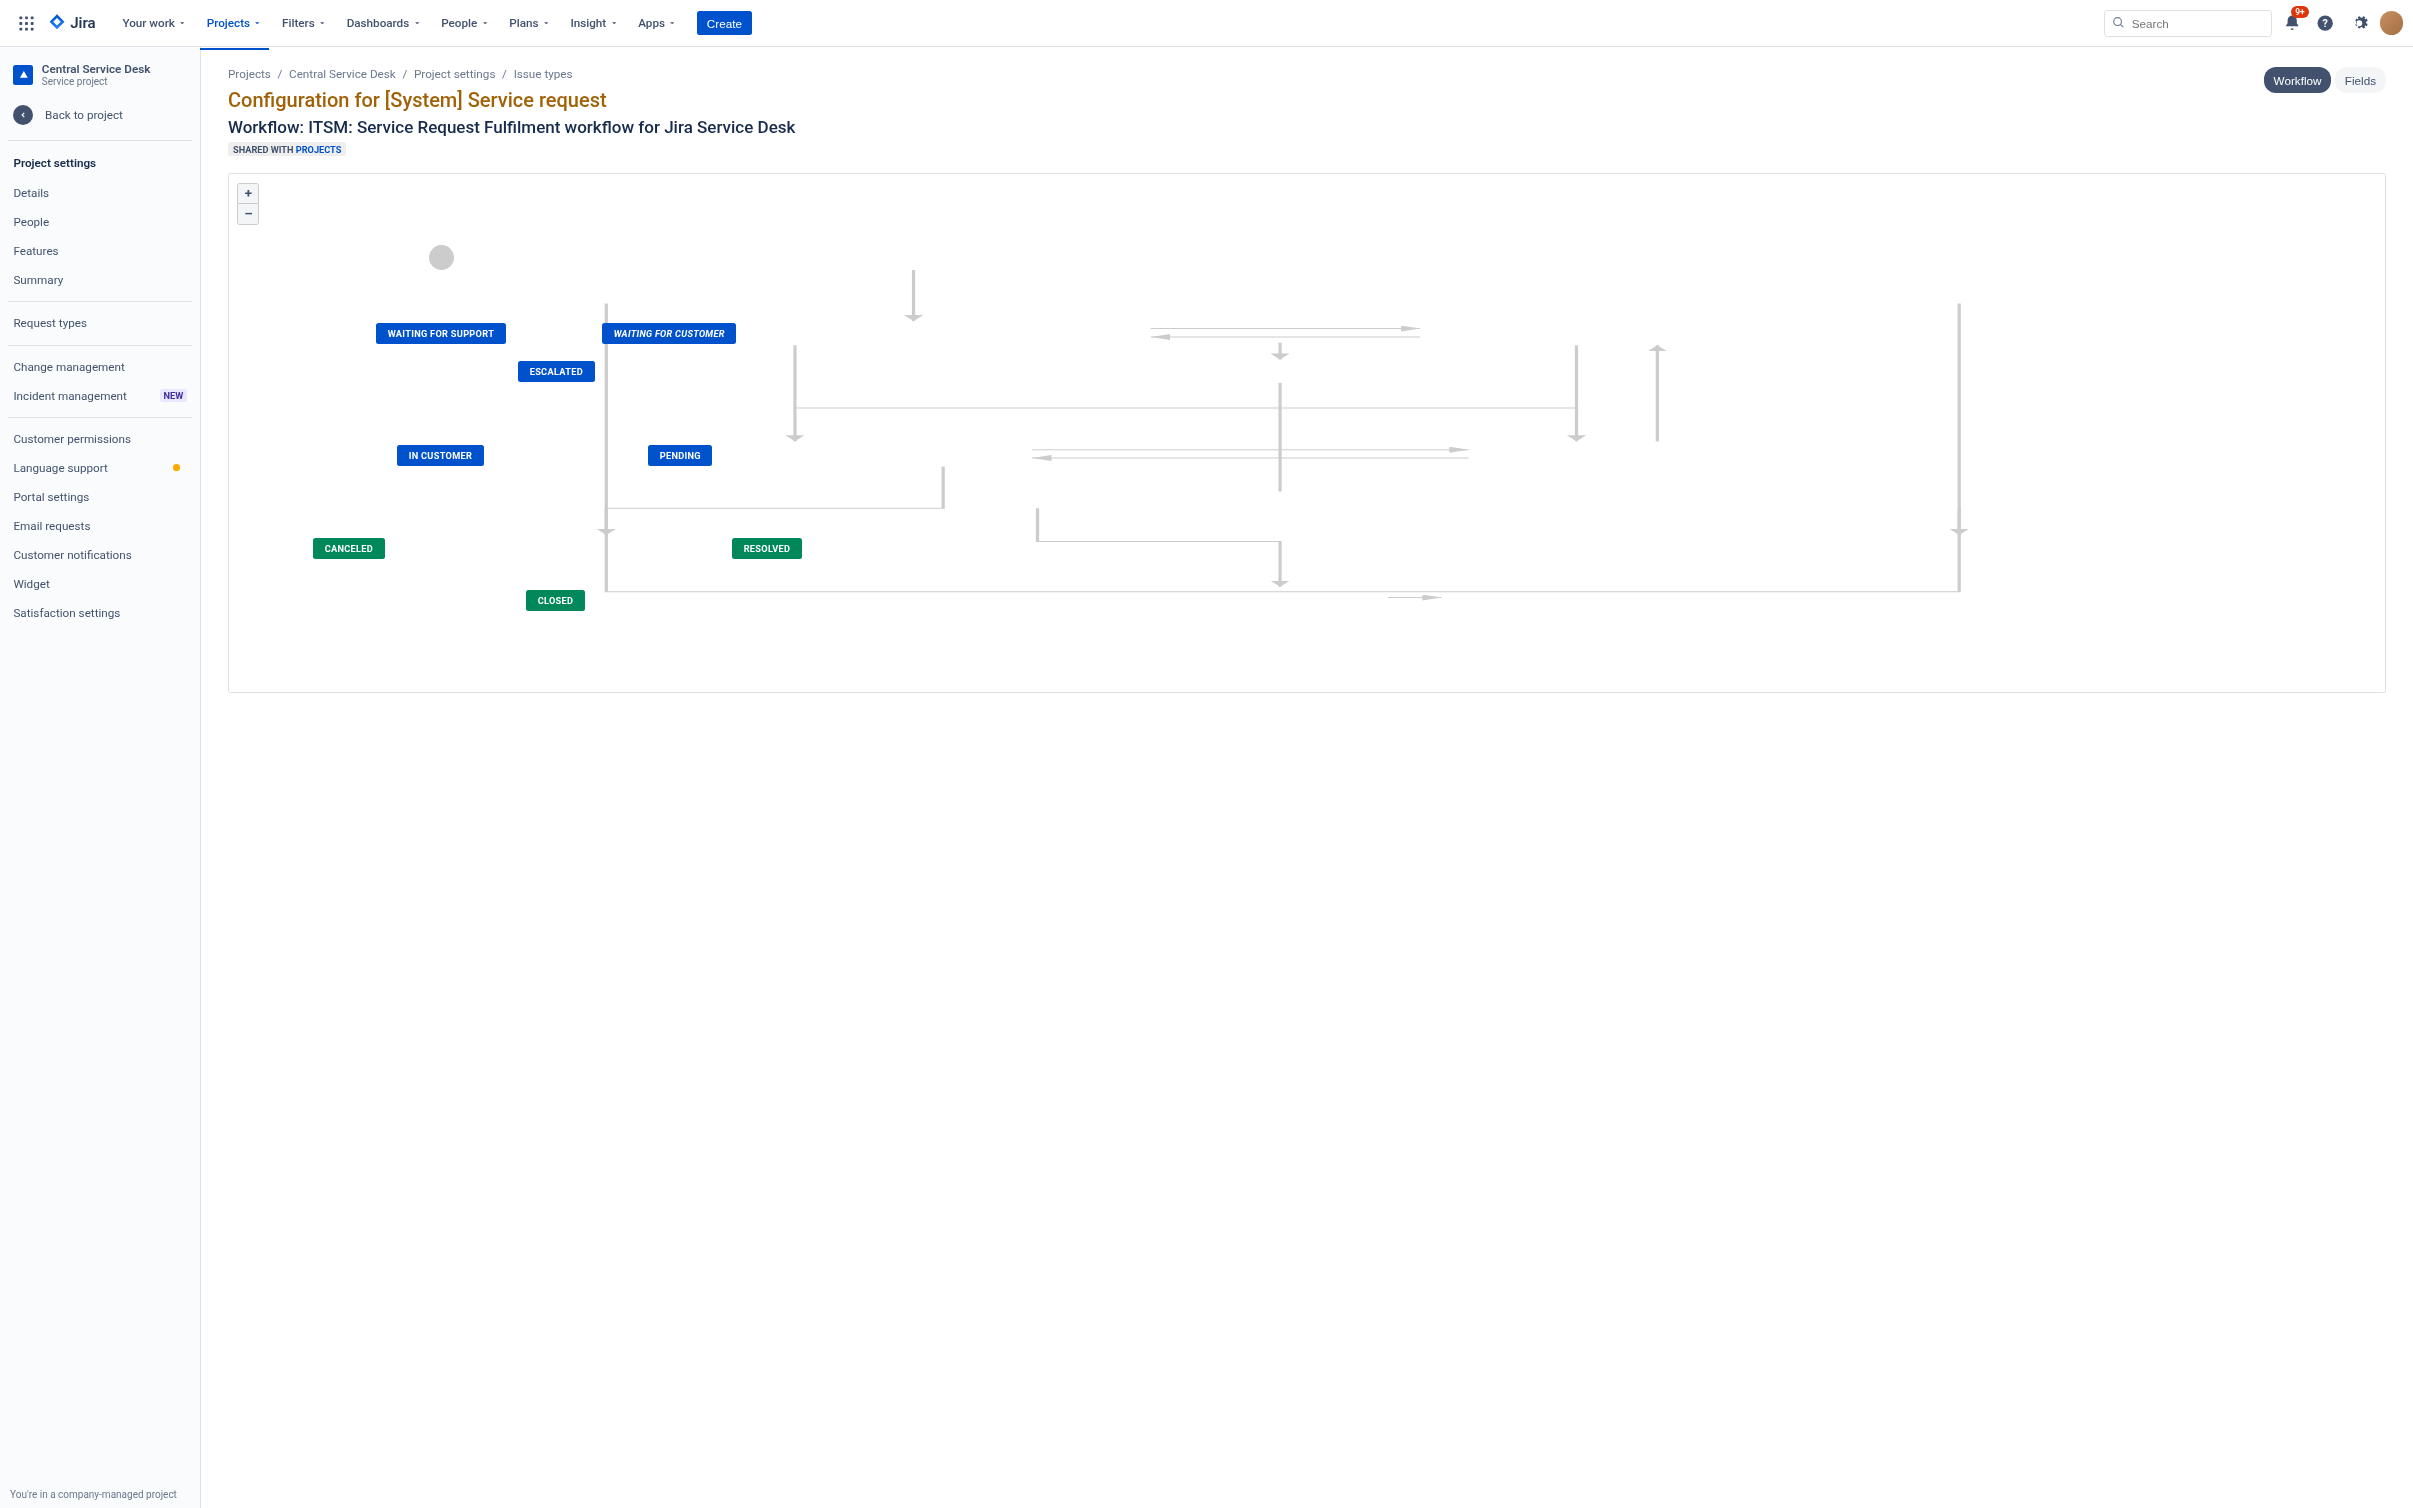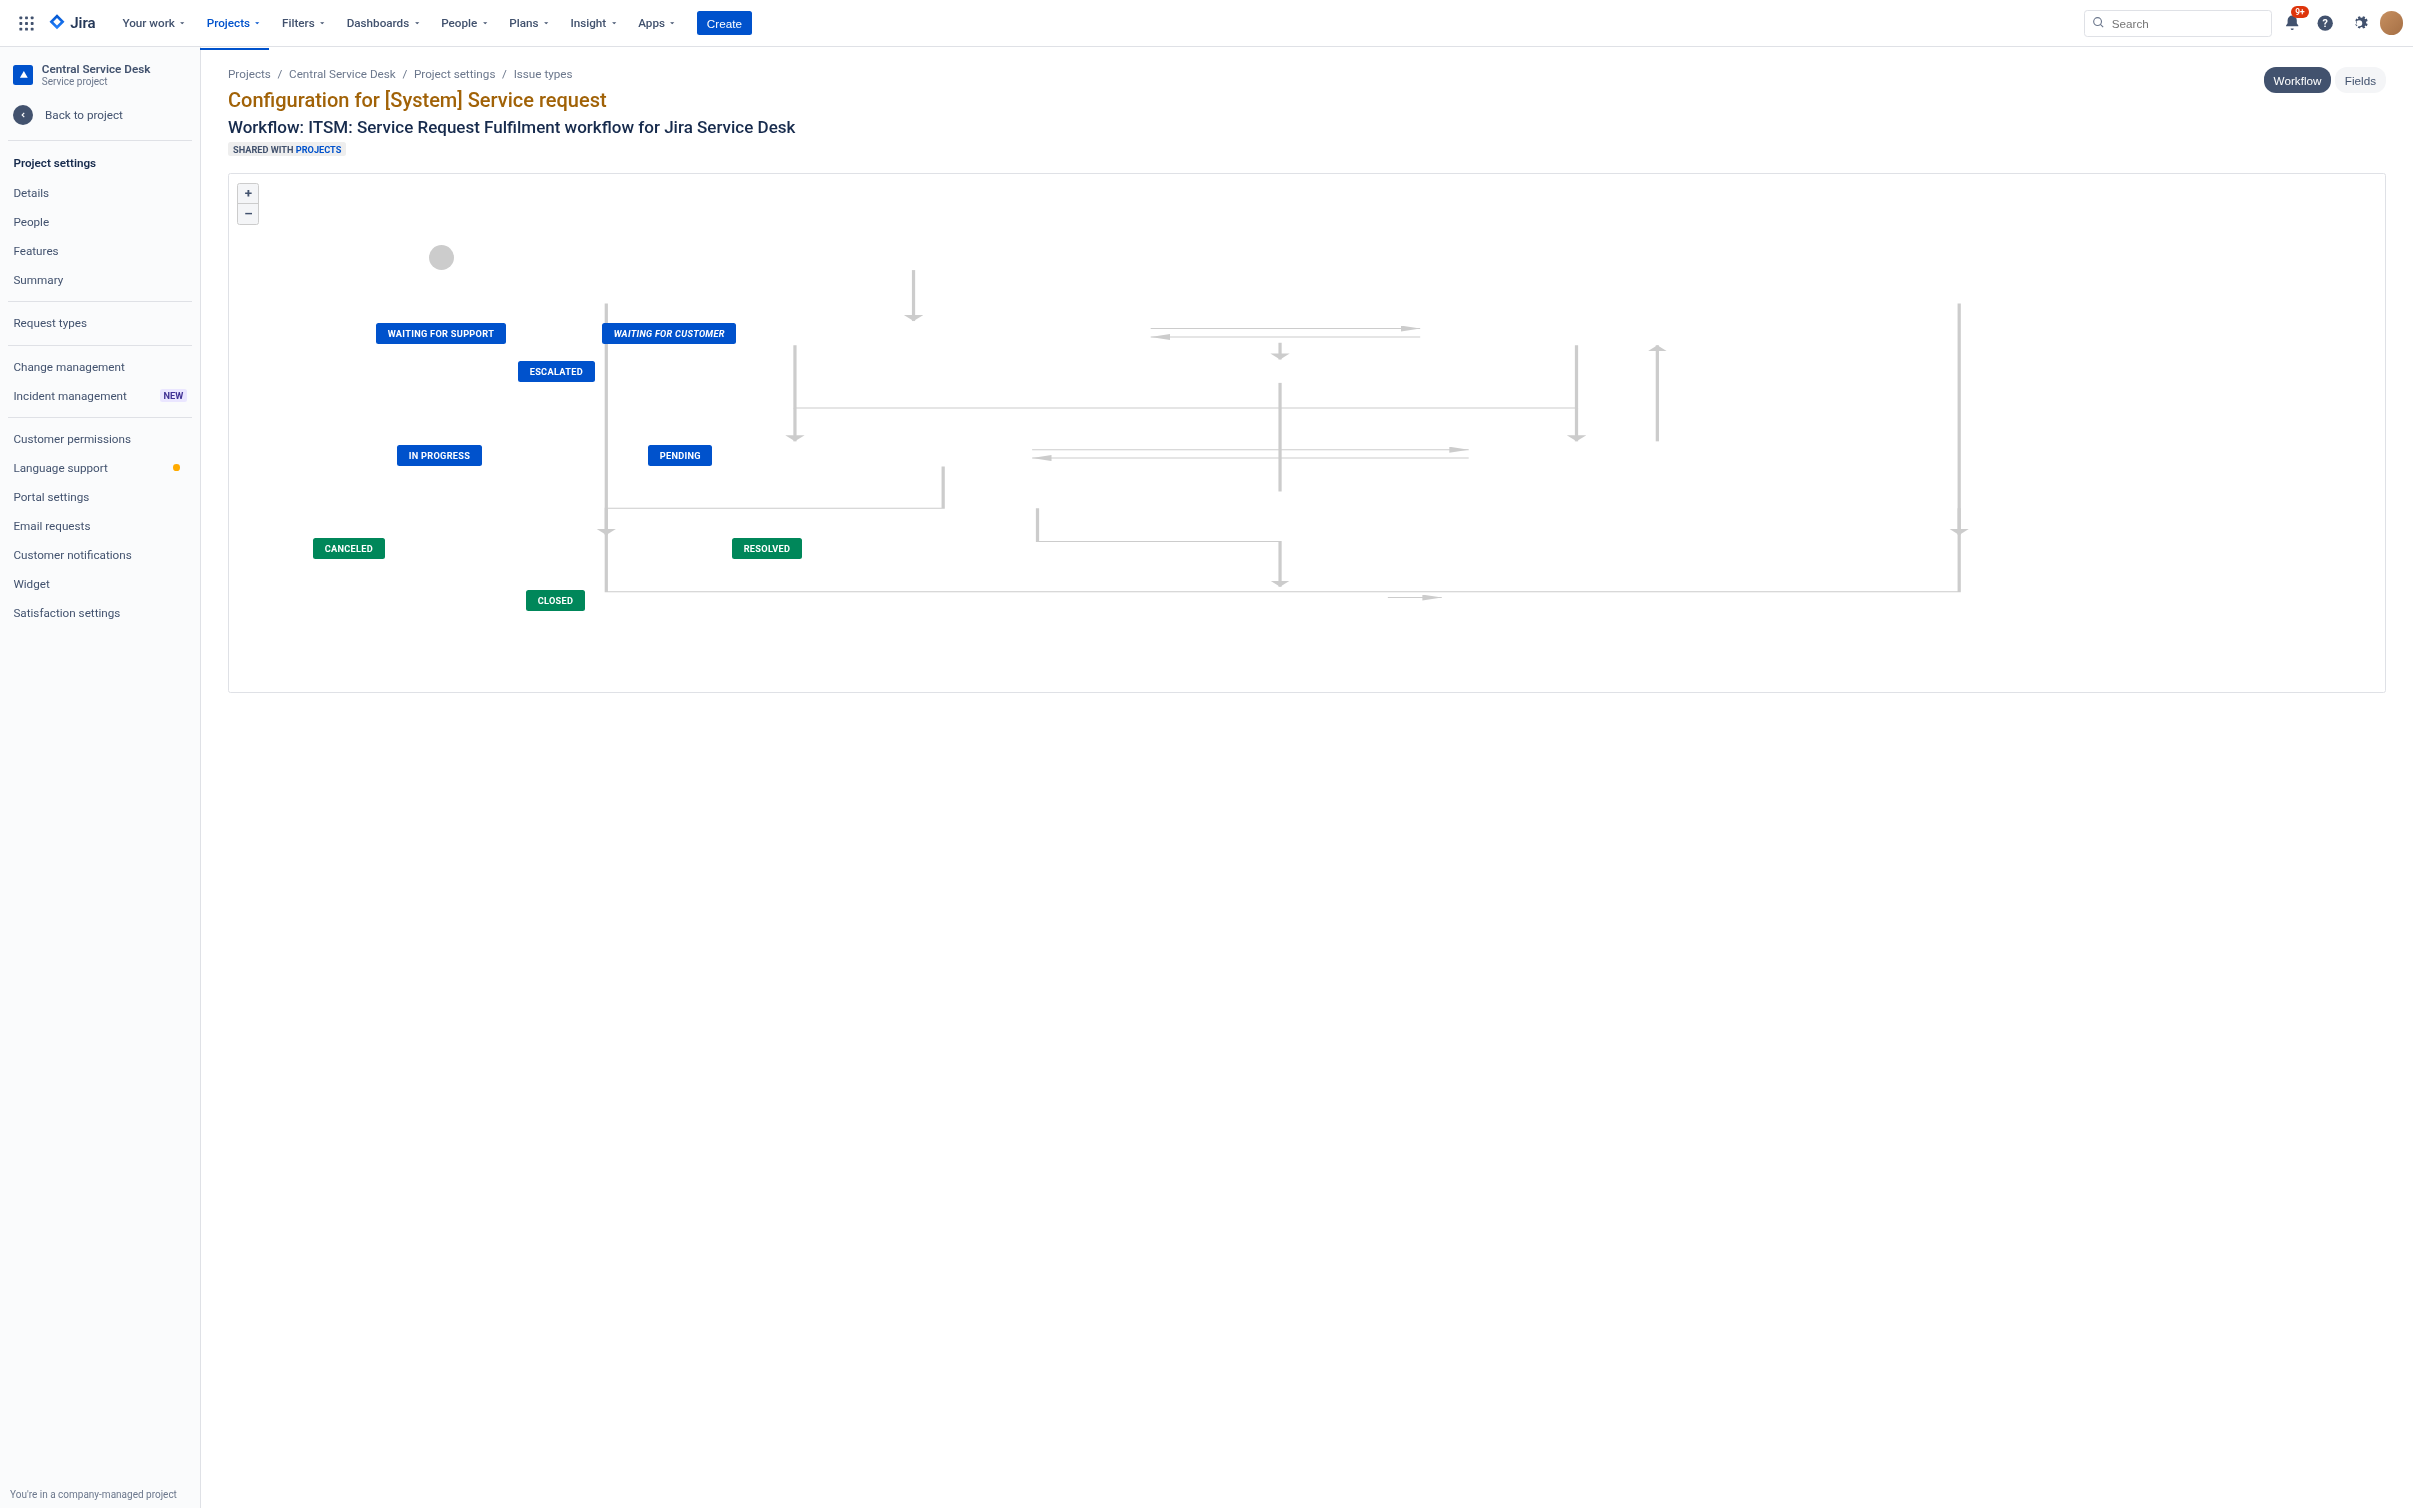--- a/index.html
+++ b/index.html
@@ -13,21 +13,21 @@
 .logo svg { width: 20px; height: 20px; }
 .logo-text { font-weight: 600; font-size: 15px; margin-left: 3.4px; color: #253858; }
 .nav-items { display: flex; align-items: center; margin-left: 10px; }
 .nav-item { padding: 6.7px 6.7px; margin: 0 3.4px; cursor: pointer; color: #42526E; font-weight: 500; border-radius: 2.5px; display: flex; align-items: center; position: relative; }
 .nav-item.active { color: #0052CC; }
 .nav-item.active::after { content: ""; position: absolute; bottom: -13.4px; left: 0; right: 0; height: 2.5px; background: #0052CC; }
 .chevron-down { margin-left: 3.4px; }
 .create-btn { background: #0052CC; color: #fff; border: none; padding: 5.9px 10px; border-radius: 2.5px; font-weight: 500; font-size: 11.7px; margin-left: 10px; cursor: pointer; }
 .nav-right { margin-left: auto; display: flex; align-items: center; gap: 6.7px; }
 .search-box { position: relative; }
-.search-box input { width: 188px; height: 27px; border: 1.7px solid #dfe1e6; border-radius: 3.4px; padding: 0 8.4px 0 27px; font-size: 11.7px; }
+.search-box input { width: 168px; height: 27px; border: 1.7px solid #dfe1e6; border-radius: 3.4px; padding: 0 8.4px 0 27px; font-size: 11.7px; }
 .search-box svg { position: absolute; left: 8.4px; top: 6.7px; width: 13.4px; height: 13.4px; }
 .icon-btn { width: 27px; height: 27px; display: flex; align-items: center; justify-content: center; cursor: pointer; border-radius: 50%; position: relative; }
 .badge { position: absolute; top: -3.4px; right: -3.4px; background: #DE350B; color: #fff; font-size: 8.4px; font-weight: 600; padding: 0.8px 4.2px; border-radius: 6.7px; }
 .avatar { width: 23.5px; height: 23.5px; border-radius: 50%; background: linear-gradient(135deg, #c79060, #a56f45); cursor: pointer; }
 
 
 .layout { display: flex; height: calc(100vh - 47px); }
 .sidebar { width: 201px; background: #fafbfc; border-right: 0.8px solid #dfe1e6; overflow-y: auto; display: flex; flex-direction: column; }
 .main { flex: 1; overflow-y: auto; padding: 20px 27px; }
 
@@ -319,21 +319,21 @@
           <path class="edge" d="M642 400 L642 432" marker-end="url(#ah)"></path>
 
           <path class="edge" d="M300 400 L300 440 L390 440 L390 494" marker-end="url(#ah)"></path>
 
           <path class="edge" d="M430 507 L450 507" marker-end="url(#ah)"></path>
         </svg>
       <div class="wf-start" style="left: 200px; top: 71px;"></div>
           <div class="wf-node wf-todo" style="left: 147px; top: 149px;">WAITING FOR SUPPORT</div>
           <div class="wf-node wf-todo" style="left: 373px; top: 149px; font-style: italic;">WAITING FOR CUSTOMER</div>
           <div class="wf-node wf-todo" style="left: 289px; top: 187px;">ESCALATED</div>
-          <div class="wf-node wf-todo" style="left: 168px; top: 271px;">IN PROGRESS</div>
+          <div class="wf-node wf-todo" style="left: 168px; top: 271px;">IN CUSTOMER</div>
           <div class="wf-node wf-todo" style="left: 419px; top: 271px;">PENDING</div>
           <div class="wf-node wf-done" style="left: 84px; top: 364px;">CANCELED</div>
           <div class="wf-node wf-done" style="left: 503px; top: 364px;">RESOLVED</div>
           <div class="wf-node wf-done" style="left: 297px; top: 416px;">CLOSED</div>
         </div>
     </div>
   </div>
 </div>
 
 

